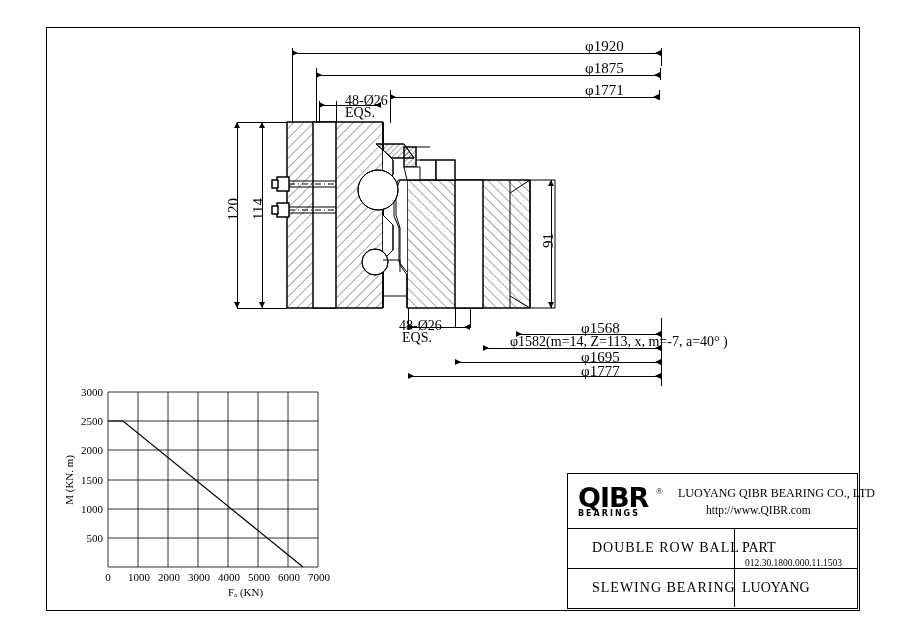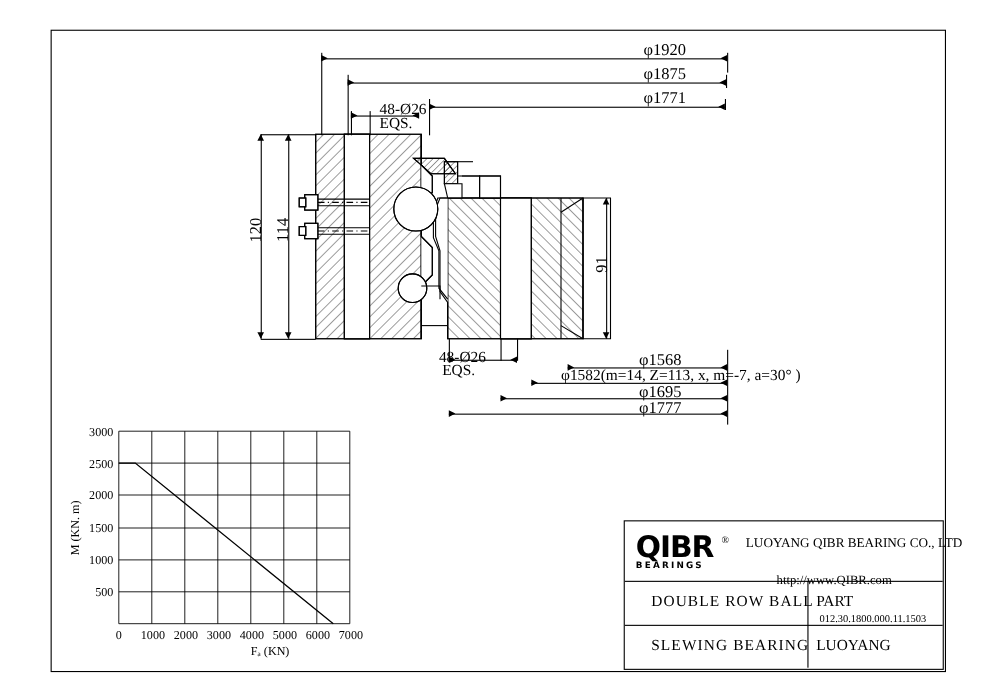--- a/index.html
+++ b/index.html
@@ -168,21 +168,21 @@
 
   <div class="hline" style="left:516px;top:334px;width:145px;"></div>
   <div class="arrR" style="left:516px;top:331px;"></div>
   <div class="arrL" style="left:655px;top:331px;"></div>
   <div class="vline" style="left:661px;top:318px;height:68px;"></div>
   <div class="abs txt" style="left:581px;top:320px;">φ1568</div>
 
   <div class="hline" style="left:483px;top:348px;width:178px;"></div>
   <div class="arrR" style="left:483px;top:345px;"></div>
   <div class="arrL" style="left:655px;top:345px;"></div>
-  <div class="abs txt txt10" style="left:510px;top:334px;">φ1582(m=14, Z=113, x, m=-7,  a=30° )</div>
+  <div class="abs txt txt10" style="left:510px;top:334px;">φ1582(m=14, Z=113, x, m=-7,  a=40° )</div>
 
   <div class="hline" style="left:455px;top:362px;width:206px;"></div>
   <div class="arrR" style="left:455px;top:359px;"></div>
   <div class="arrL" style="left:655px;top:359px;"></div>
   <div class="abs txt" style="left:581px;top:349px;">φ1695</div>
 
   <div class="hline" style="left:408px;top:376px;width:253px;"></div>
   <div class="arrR" style="left:408px;top:373px;"></div>
   <div class="arrL" style="left:655px;top:373px;"></div>
   <div class="abs txt" style="left:581px;top:363px;">φ1777</div>
@@ -235,21 +235,21 @@
   <div class="abs txt" style="left:228px;top:586px;font-size:11px;">Fₐ (KN)</div>
 
   <div class="tb">
 
     <div class="abs" style="left:0;top:0;width:100%;height:54px;">
       <div class="abs" style="left:10px;top:8px;">
         <span class="logo">QIBR</span><span class="abs txt9" style="left:78px;top:4px;">®</span>
         <div class="logosub" style="margin-top:-4px;">BEARINGS</div>
       </div>
       <div class="abs txt" style="left:110px;top:12px;font-size:12px;">LUOYANG QIBR BEARING CO., LTD</div>
-      <div class="abs txt" style="left:138px;top:30px;font-size:11.5px;margin-top:18px;">http://www.QIBR.com</div>
+      <div class="abs txt" style="left:138px;top:30px;font-size:11.5px;">http://www.QIBR.com</div>
     </div>
 
     <div class="abs" style="left:0;top:54px;width:100%;height:0;border-top:1.5px solid #000;"></div>
 
     <div class="abs" style="left:166px;top:54px;width:0;height:79px;border-left:1.5px solid #000;"></div>
 
     <div class="abs" style="left:0;top:94px;width:100%;height:0;border-top:1.5px solid #000;"></div>
 
     <div class="abs txt" style="left:24px;top:106px;font-size:14px;letter-spacing:1px;">SLEWING BEARING</div>
     <div class="abs txt" style="left:24px;top:66px;font-size:14px;letter-spacing:1px;">DOUBLE ROW BALL</div>

